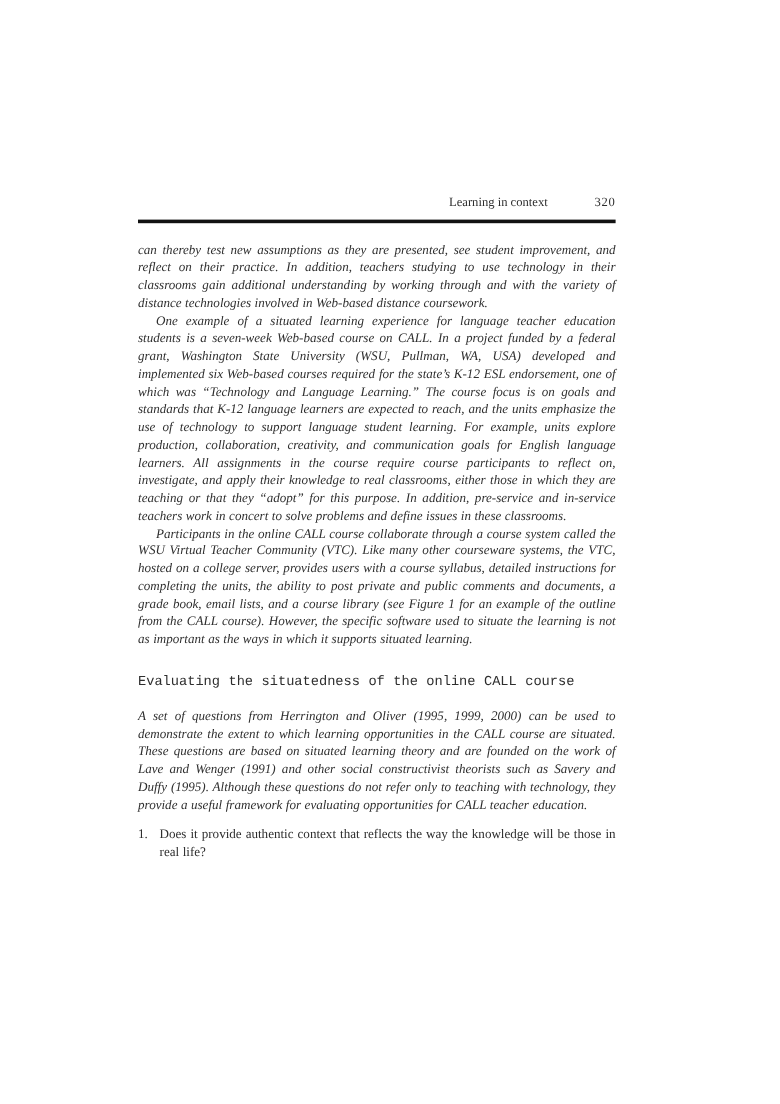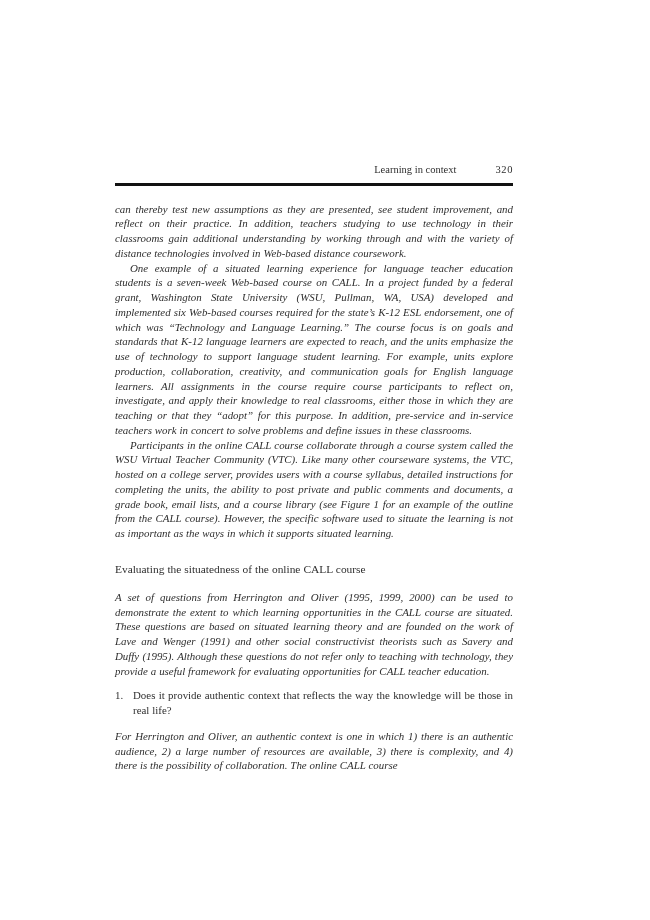--- a/index.html
+++ b/index.html
@@ -59,20 +59,21 @@
   }
   p.body-para.indent {
     text-indent: 15px;
   }
   h2.section-heading {
     font-size: 11.4px;
     font-weight: normal;
     margin: 21px 0 14px 0;
     text-align: left;
     line-height: 14px;
+    font-family: Liberation Mono, monospace;
   }
   .list-item {
     display: flex;
     margin: 10px 0 11px 0;
   }
   .list-item .marker {
     flex: 0 0 18px;
   }
   .list-item .li-text {
     flex: 1;
@@ -92,16 +93,15 @@
     <main class="page-body">
         <p class="body-para">can thereby test new assumptions as they are presented, see student improvement, and reflect on their practice. In addition, teachers studying to use technology in their classrooms gain additional understanding by working through and with the variety of distance technologies involved in Web-based distance coursework.</p>
         <p class="body-para indent">One example of a situated learning experience for language teacher education students is a seven-week Web-based course on CALL. In a project funded by a federal grant, Washington State University (WSU, Pullman, WA, USA) developed and implemented six Web-based courses required for the state’s K-12 ESL endorsement, one of which was “Technology and Language Learning.” The course focus is on goals and standards that K-12 language learners are expected to reach, and the units emphasize the use of technology to support language student learning. For example, units explore production, collaboration, creativity, and communication goals for English language learners. All assignments in the course require course participants to reflect on, investigate, and apply their knowledge to real classrooms, either those in which they are teaching or that they “adopt” for this purpose. In addition, pre-service and in-service teachers work in concert to solve problems and define issues in these classrooms.</p>
         <p class="body-para indent">Participants in the online CALL course collaborate through a course system called the WSU Virtual Teacher Community (VTC). Like many other courseware systems, the VTC, hosted on a college server, provides users with a course syllabus, detailed instructions for completing the units, the ability to post private and public comments and documents, a grade book, email lists, and a course library (see Figure 1 for an example of the outline from the CALL course). However, the specific software used to situate the learning is not as important as the ways in which it supports situated learning.</p>
         <h2 class="section-heading">Evaluating the situatedness of the online CALL course</h2>
         <p class="body-para">A set of questions from Herrington and Oliver (1995, 1999, 2000) can be used to demonstrate the extent to which learning opportunities in the CALL course are situated. These questions are based on situated learning theory and are founded on the work of Lave and Wenger (1991) and other social constructivist theorists such as Savery and Duffy (1995). Although these questions do not refer only to teaching with technology, they provide a useful framework for evaluating opportunities for CALL teacher education.</p>
         <div class="list-item">
           <span class="marker">1.</span>
           <span class="li-text">Does it provide authentic context that reflects the way the knowledge will be those in real life?</span>
         </div>
-        <p class="body-para">For Herrington and Oliver, an authentic context is one in which 1) there is an authentic audience, 2) a large number of resources are available, 3) there is complexity, and 4) there is the possibility of collaboration. The online CALL course</p>
       </main>
   </div>
 </div>
 
 </body></html>

